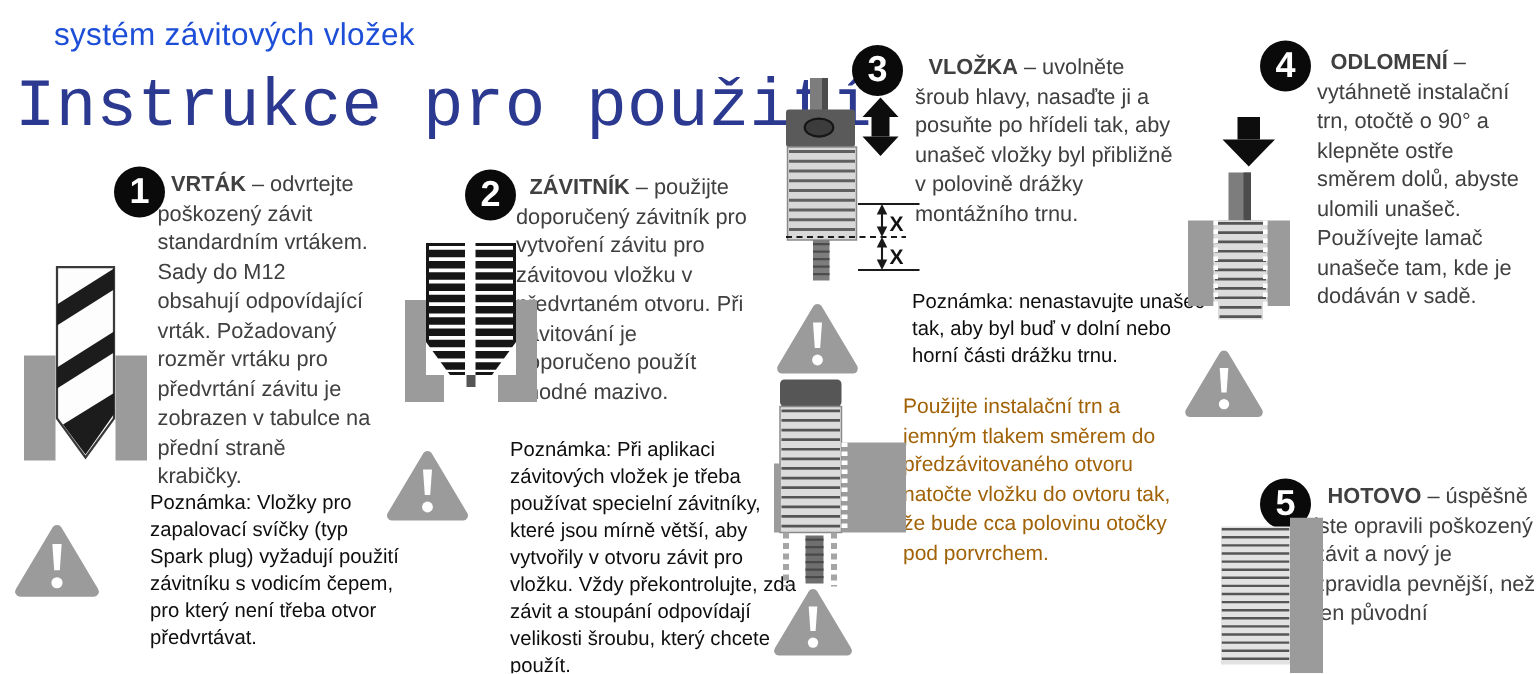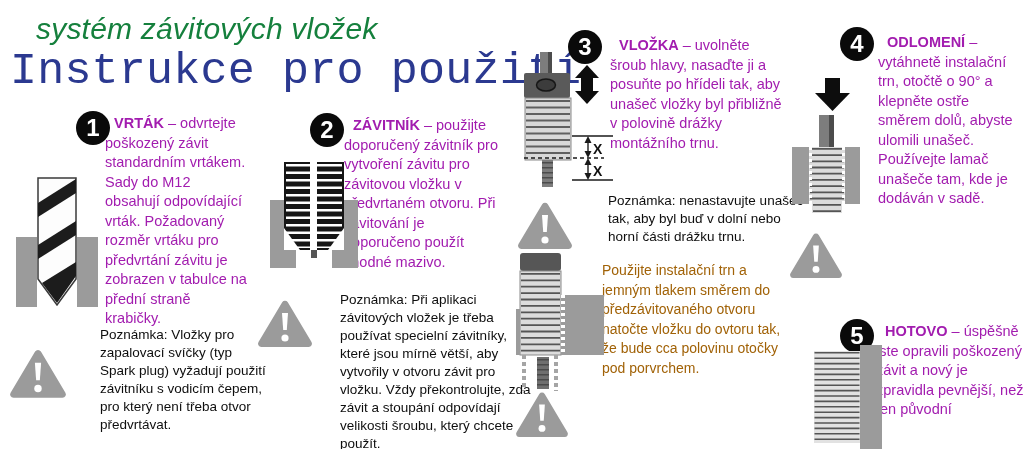--- a/index.html
+++ b/index.html
@@ -2,28 +2,28 @@
 <html><head>
 <meta charset="utf-8">
 <style>
   * { margin:0; padding:0; box-sizing:border-box; }
   html,body { background:#fff; }
   #canvas {
     position:relative; width:1024px; height:449px; overflow:hidden;
     background:#fff; color:#111;
     font-family:"Liberation Sans", sans-serif;
   }
-  .subtitle { position:absolute; left:36px; top:12px; font-size:30px; color:#15803d; letter-spacing:.2px;font-style:italic; }
+  .subtitle { position:absolute; left:36px; top:12px; font-size:21px; color:#1d4ed8; letter-spacing:.2px; }
   .maintitle { position:absolute; left:10px; top:46px; font-size:45px; color:#2b3990; letter-spacing:.2px;font-family:Liberation Mono, monospace; }
   .badge {
     position:absolute; width:34px; height:34px; border-radius:50%;
     background:#0a0a0a; color:#fff; display:flex; align-items:center; justify-content:center;
     font-weight:bold; font-size:24px; line-height:1;
   }
-  .step { position:absolute; font-size:14.5px; line-height:19.5px; text-indent:9px; color:#a21caf; }
+  .step { position:absolute; font-size:14.5px; line-height:19.5px; text-indent:9px; color:#404040; }
   .step b { font-weight:bold; }
   .note { position:absolute; font-size:13.5px; line-height:18px; color:#0e0e0e; }
   .note b { font-weight:normal; }
   .para { position:absolute; font-size:14px; line-height:19.5px; color:#a16207; }
   .illu { position:absolute; }
   svg { display:block; }
 </style>
 </head>
 <body>
 

